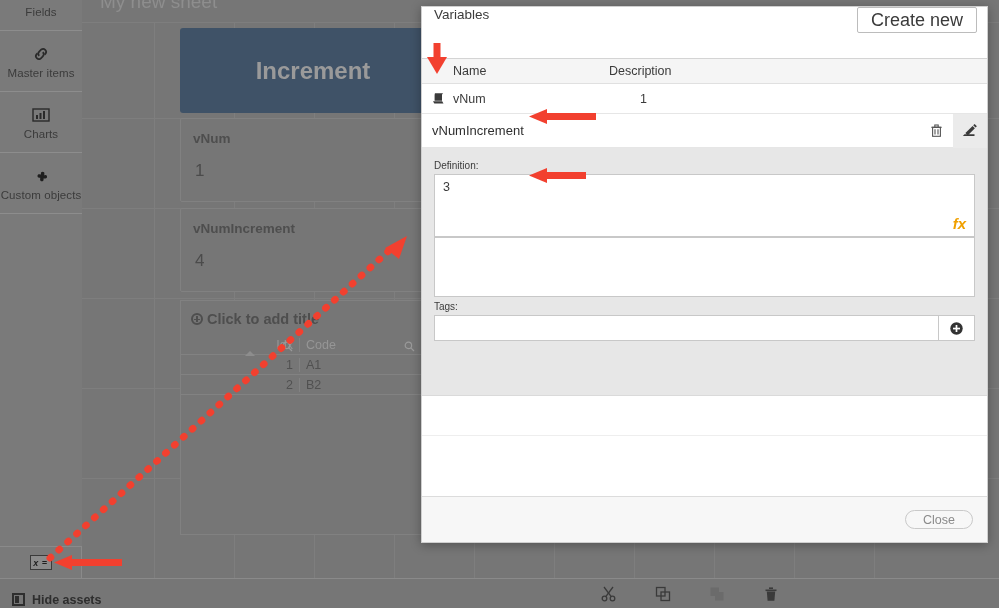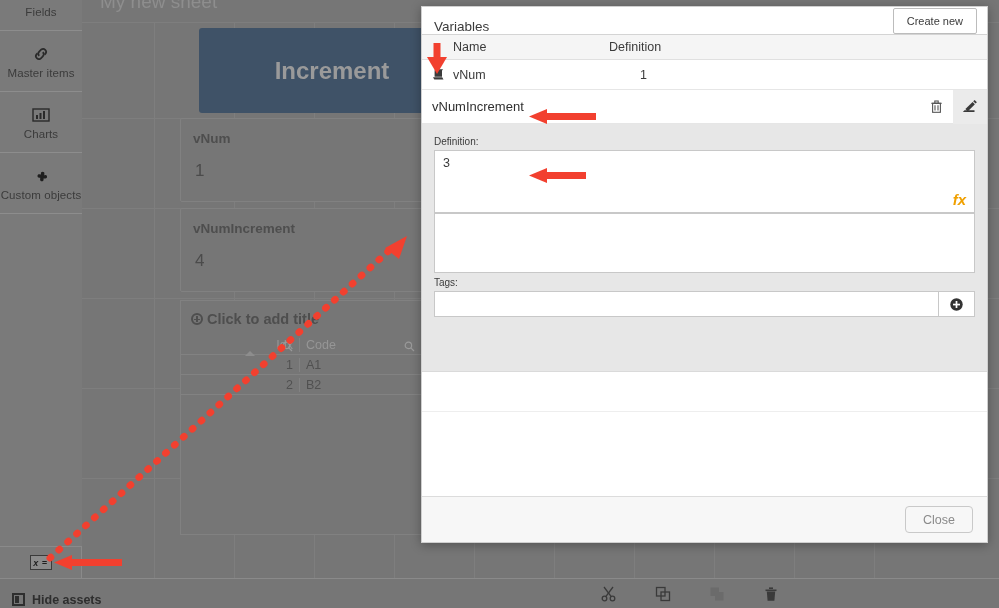--- a/index.html
+++ b/index.html
@@ -42,21 +42,21 @@
   }
   .grid-lines { position: absolute; inset: 0; }
   .gl-v { position: absolute; top: 22px; bottom: 0; width: 1px; background: #7e7e7e; }
   .gl-h { position: absolute; left: 0; right: 0; height: 1px; background: #7e7e7e; }
 
   
   .obj-button {
     position: absolute; left: 98px; top: 28px; width: 266px; height: 85px;
     background: #3f5267; border-radius: 3px;
     display: flex; align-items: center; justify-content: center;
-    color: #9a9a9a; font-size: 24px; font-weight: bold; margin-left: 19px;
+    color: #9a9a9a; font-size: 24px; font-weight: bold;
   }
   
   .sel-rect {
     position: absolute; left: 370px; top: 27px; width: 76px; height: 87px;
     border: 2px solid #1a7a33;
   }
   .sel-h {
     position: absolute; width: 7px; height: 7px; background: #1a7a33;
   }
 
@@ -119,28 +119,28 @@
 
   
   .dialog {
     position: absolute; left: 421px; top: 6px; width: 567px; height: 537px;
     background: #ffffff; border: 1px solid #cfcfcf;
     box-shadow: 0 2px 10px rgba(0,0,0,.30);
     display: flex; flex-direction: column;
     font-size: 13px; color: #333;
   }
   .dlg-head {
-    height: 28px; flex: none; display: flex; align-items: flex-end;
+    height: 52px; flex: none; display: flex; align-items: flex-start;
     justify-content: space-between; padding: 0 10px 0 12px;
     border-bottom: 1px solid #d4d4d4; background: #fff;
   }
   .dlg-title { font-size: 13.5px; color: #3b3b3b; }
   .btn-create {
     height: 26px; padding: 0 13px; background: #fff; border: 1px solid #bcbcbc;
-    border-radius: 2px; font-size: 11px; color: #3b3b3b; cursor: pointer;
+    border-radius: 2px; font-size: 18px; color: #3b3b3b; cursor: pointer;
     font-family: "Liberation Sans", sans-serif;
   }
   .dlg-body { flex: 1; overflow: hidden; display: flex; flex-direction: column; }
   .col-head {
     display: flex; height: 25px; align-items: center; background: #f5f5f5;
     border-bottom: 1px solid #e0e0e0; font-size: 12.5px; color: #3b3b3b;
   }
   .ch-name { padding-left: 31px; width: 187px; }
   .ch-def { flex: 1; }
   .var-row {
@@ -181,22 +181,22 @@
     border-left: none; display: flex; align-items: center; justify-content: center;
     cursor: pointer; color: #333;
   }
   .edit-pad { height: 40px; }
 
   .dlg-foot {
     flex: none; height: 46px; border-top: 1px solid #dcdcdc; background: #f7f7f7;
     display: flex; align-items: center; justify-content: flex-end; padding-right: 14px;
   }
   .btn-close {
-    height: 27px; padding: 1px 17px; background: #f7f7f7; border: 1px solid #c9c9c9;
-    border-radius: 4px; font-size: 12.5px; color: #8a8a8a; cursor: pointer;
+    height: 19px; padding: 1px 17px; background: #f7f7f7; border: 1px solid #c9c9c9;
+    border-radius: 10px; font-size: 12.5px; color: #8a8a8a; cursor: pointer;
     font-family: "Liberation Sans", sans-serif;
   }
   .blank-row { height: 40px; background: #fff; border-bottom: 1px solid #eee; }
 
   
   .anno { position: absolute; pointer-events: none; }
 </style>
 </head>
 <body>
 
@@ -388,21 +388,21 @@
 
     <div class="dlg-head">
       <span class="dlg-title">Variables</span>
       <button class="btn-create">Create new</button>
     </div>
 
     <div class="dlg-body">
 
       <div class="col-head">
         <div class="ch-name">Name</div>
-        <div class="ch-def">Definition</div>
+        <div class="ch-def">Description</div>
       </div>
 
       <div class="var-row">
         <div class="vr-icon">
           <svg width="15" height="13" viewBox="0 0 15 13">
               <g fill="#3b3b3b">
             <path d="M2 9.2h9.2l1.3 2.4H3.3z"></path>
                 <path d="M4 1.2h8.2c-1 .5-1.2 1.3-1.2 2.2v5.4H3.6V3.2c0-1 .2-1.6 .4-2z"></path>
           </g>
             </svg>

